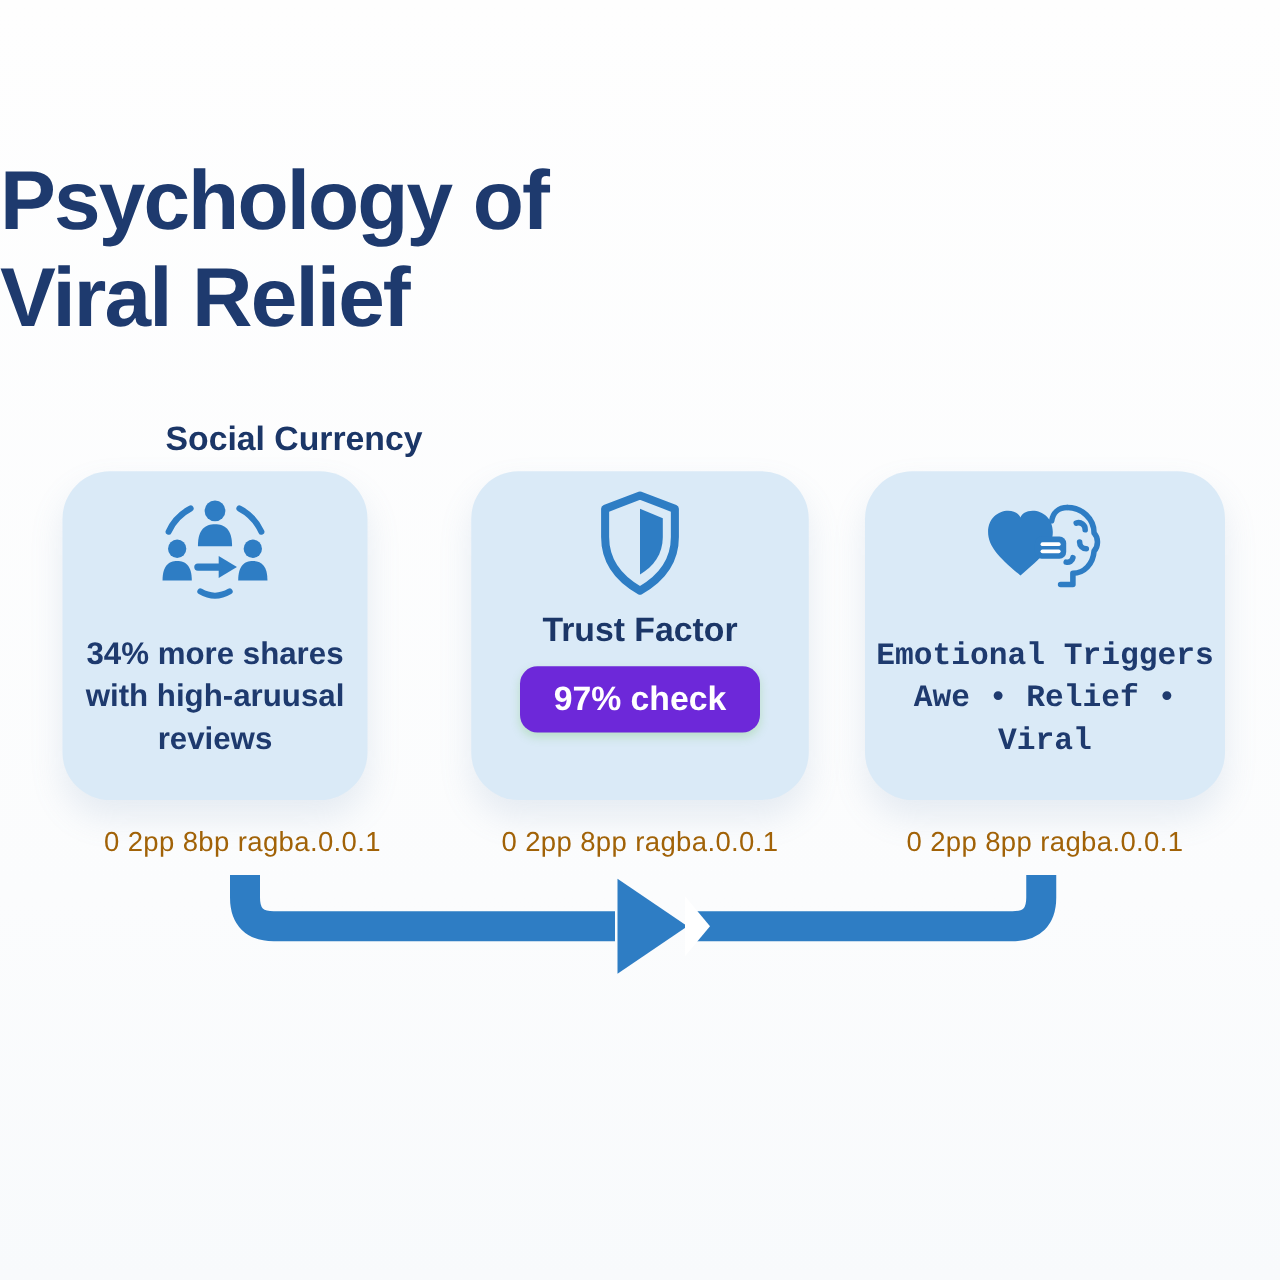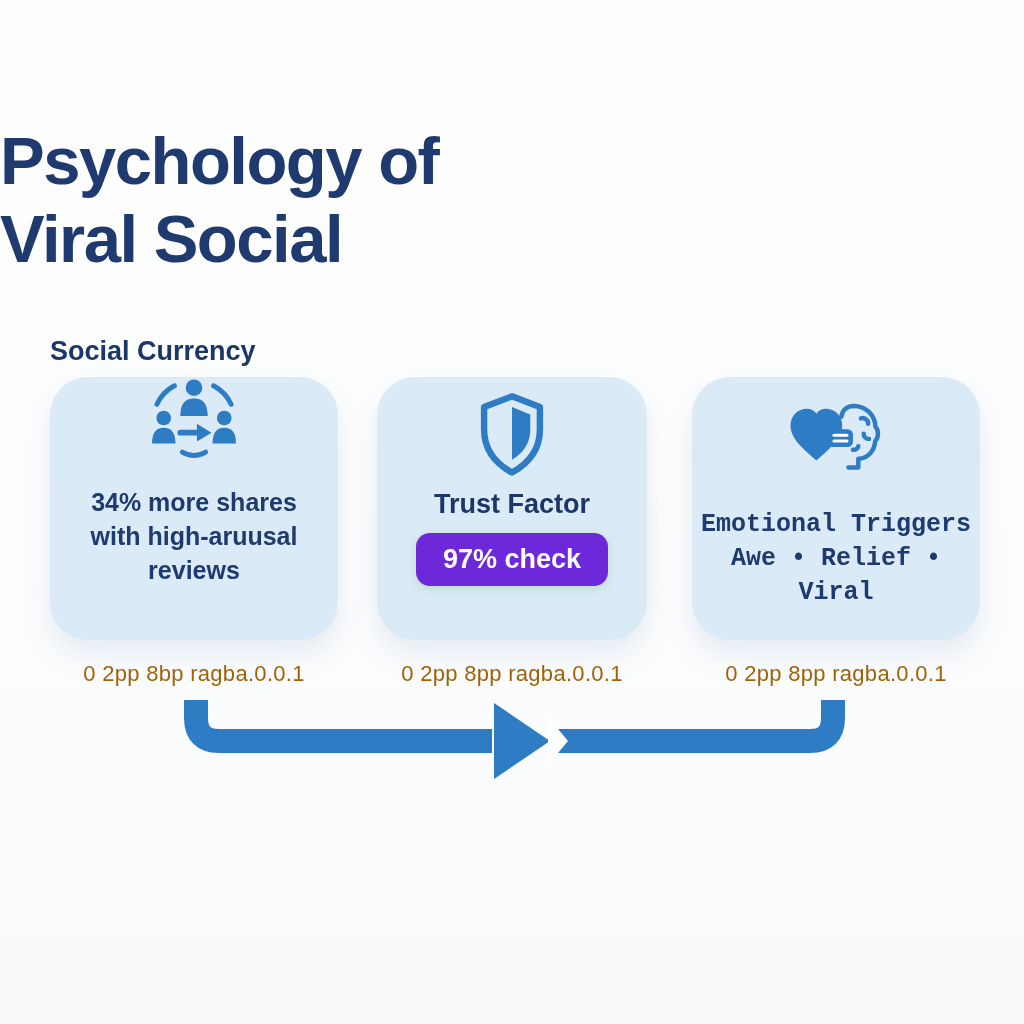--- a/index.html
+++ b/index.html
@@ -14,32 +14,32 @@
   
   .title{
     position:absolute;top:122px;left:0;width:100%;
     color:#1e3a6e;
     font-size:67px;font-weight:700;line-height:1.17;letter-spacing:-1.5px;
   }
 
   
   .card-label{
     position:absolute;top:336px;left:50px;width:288px;
-    text-align:left;color:#1b3667;font-size:27px;font-weight:700;
+    text-align:right;color:#1b3667;font-size:27px;font-weight:700;
   }
 
   
   .card{
     position:absolute;top:377px;height:263px;
     background:#daeaf7;border-radius:38px;
     box-shadow:0 14px 26px rgba(120,150,185,.16);
     display:flex;flex-direction:column;align-items:center;
     box-sizing:border-box;
   }
-  #card1{left:50px;width:288px;}
+  #card1{left:50px;width:244px;padding-top:21px;}
   #card2{left:377px;width:270px;padding-top:14px;}
   #card3{left:692px;width:288px;padding-top:23px;font-family:Liberation Mono, monospace;}
 
   .card-text{
     text-align:center;color:#1e3a6e;
     font-size:25px;font-weight:700;line-height:34px;
   }
   #card1 .card-text{margin-top:26px;}
   #card3 .card-text{margin-top:30px;}
 
@@ -70,21 +70,21 @@
 
   .icon{display:block;}
 </style>
 </head>
 <body>
 
 <div class="stage">
 
   <div class="title">
     <div>Psychology of</div>
-    <div>Viral Social</div>
+    <div>Viral Relief</div>
   </div>
 
   <div class="card-label">Social Currency</div>
 
   <div class="card" id="card1">
     <svg class="icon" width="98" height="82" viewBox="0 0 100 84" aria-hidden="true">
       <g fill="#2e7dc4">
         <circle cx="50" cy="11" r="8.5"></circle>
         <path d="M36 40 C36 26 42 22 50 22 C58 22 64 26 64 40 Z"></path>
         <circle cx="19" cy="42" r="7.5"></circle>

